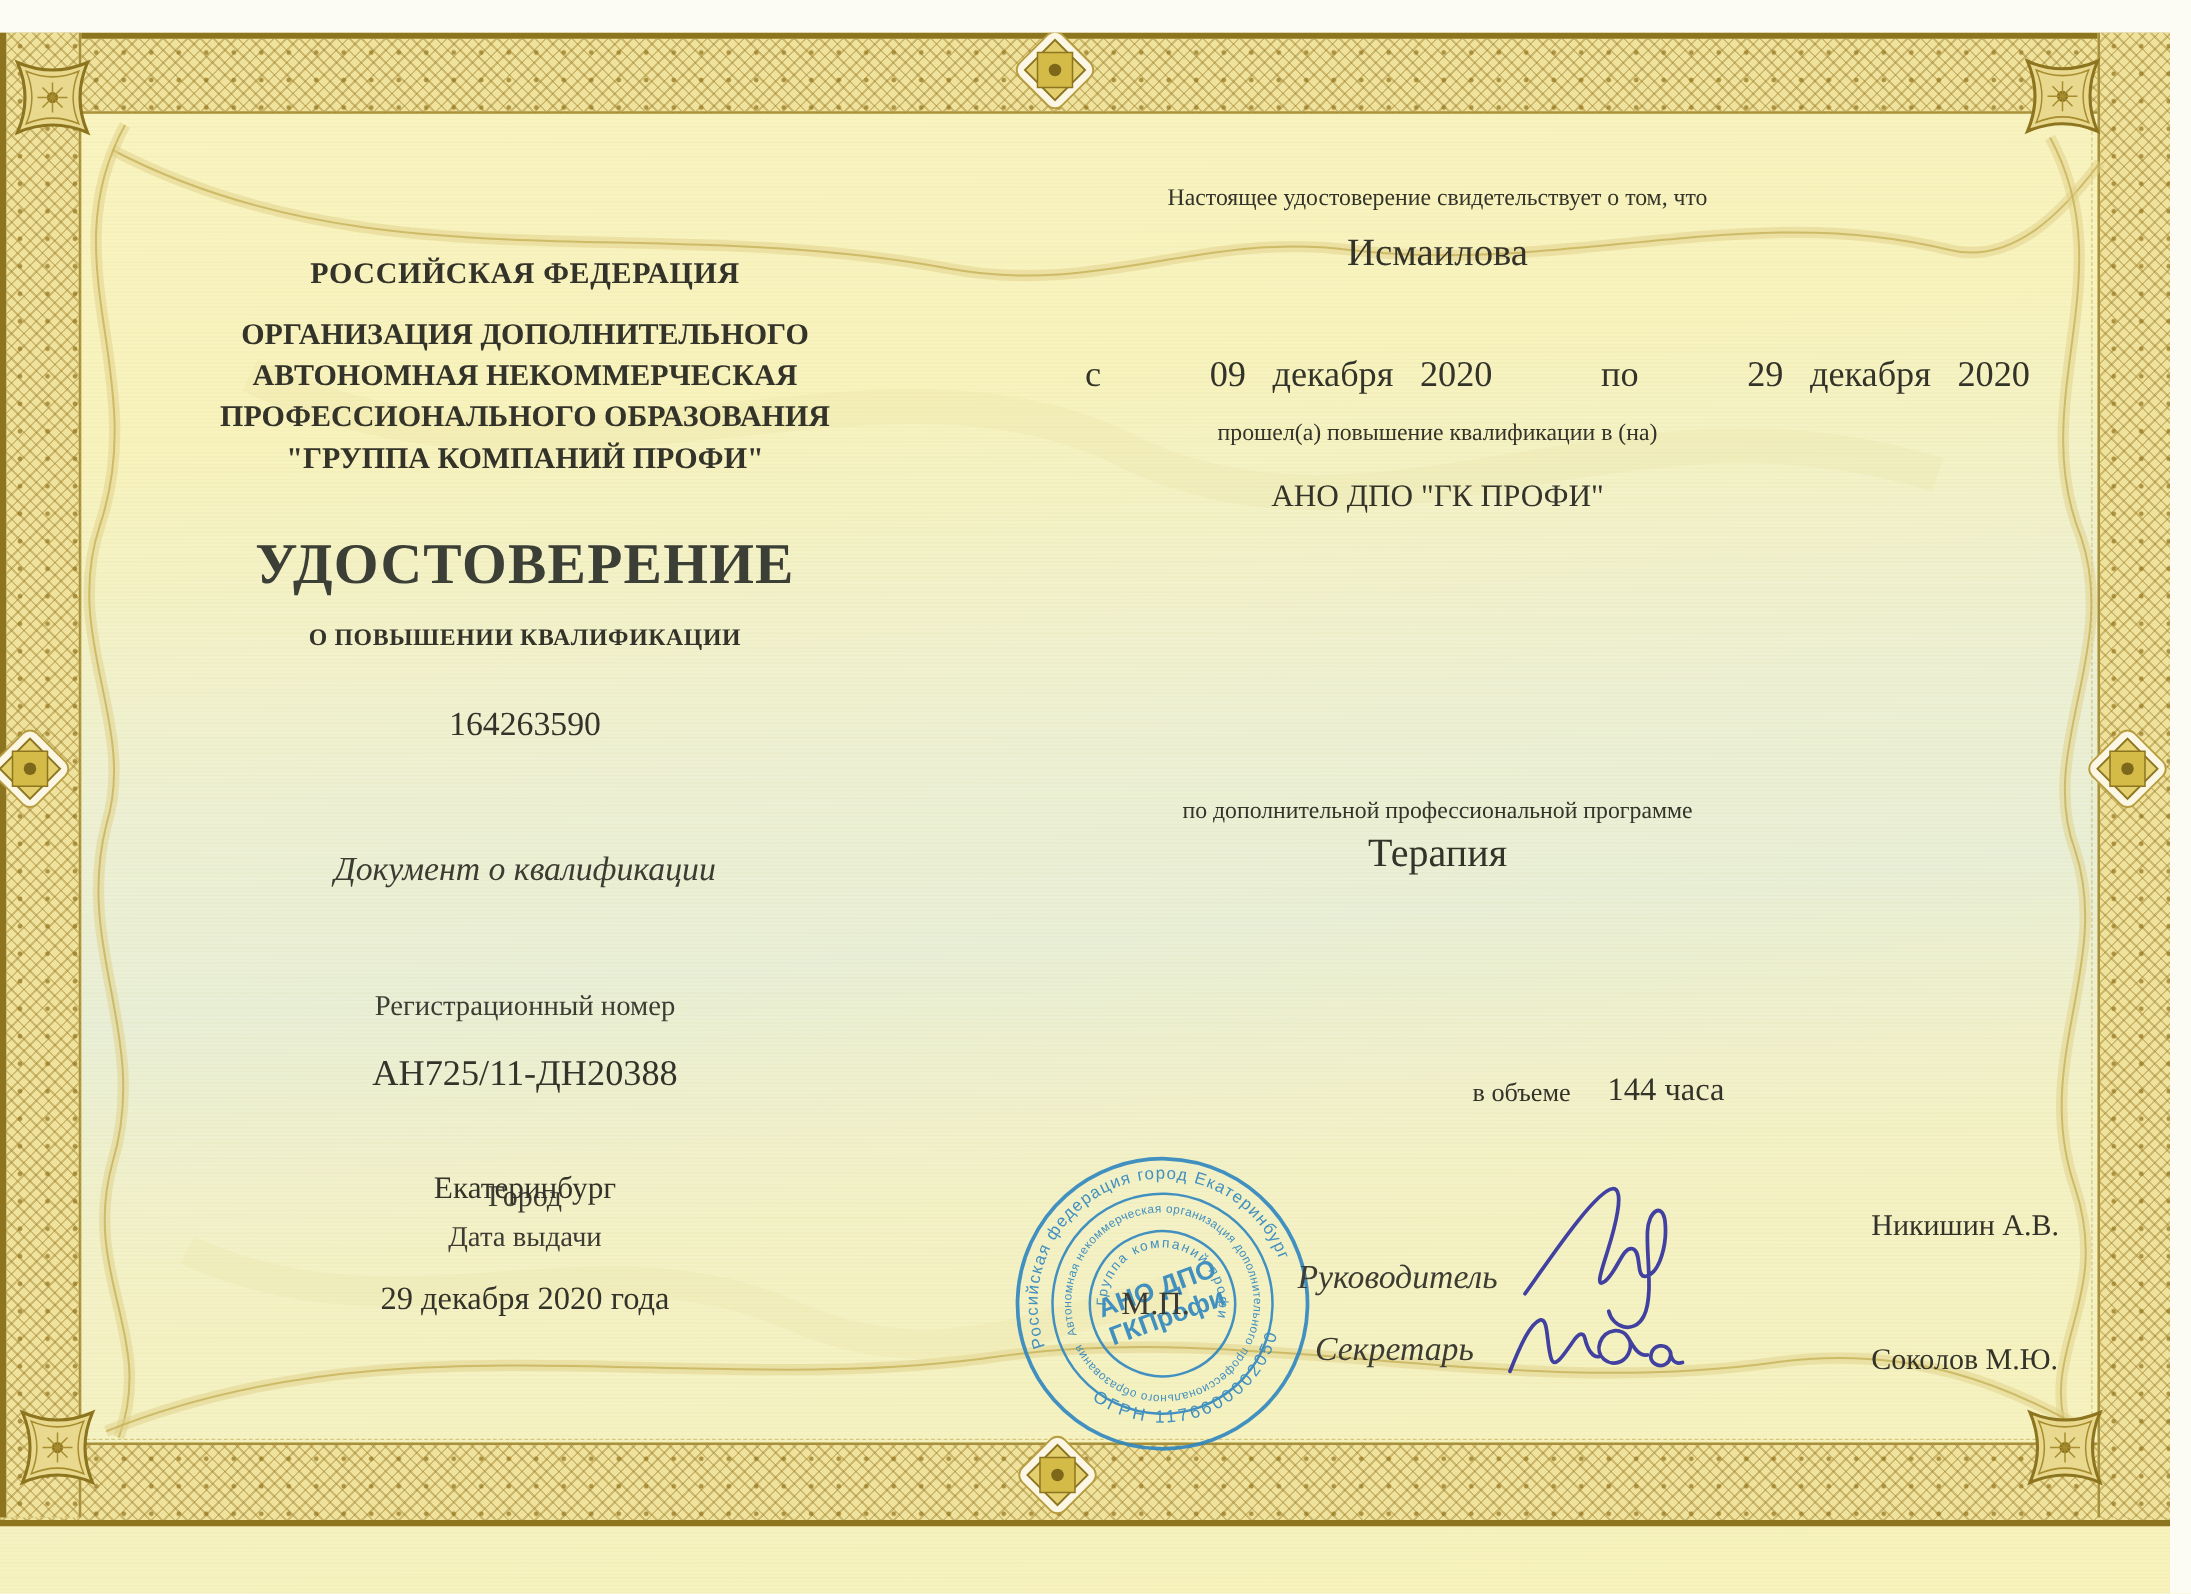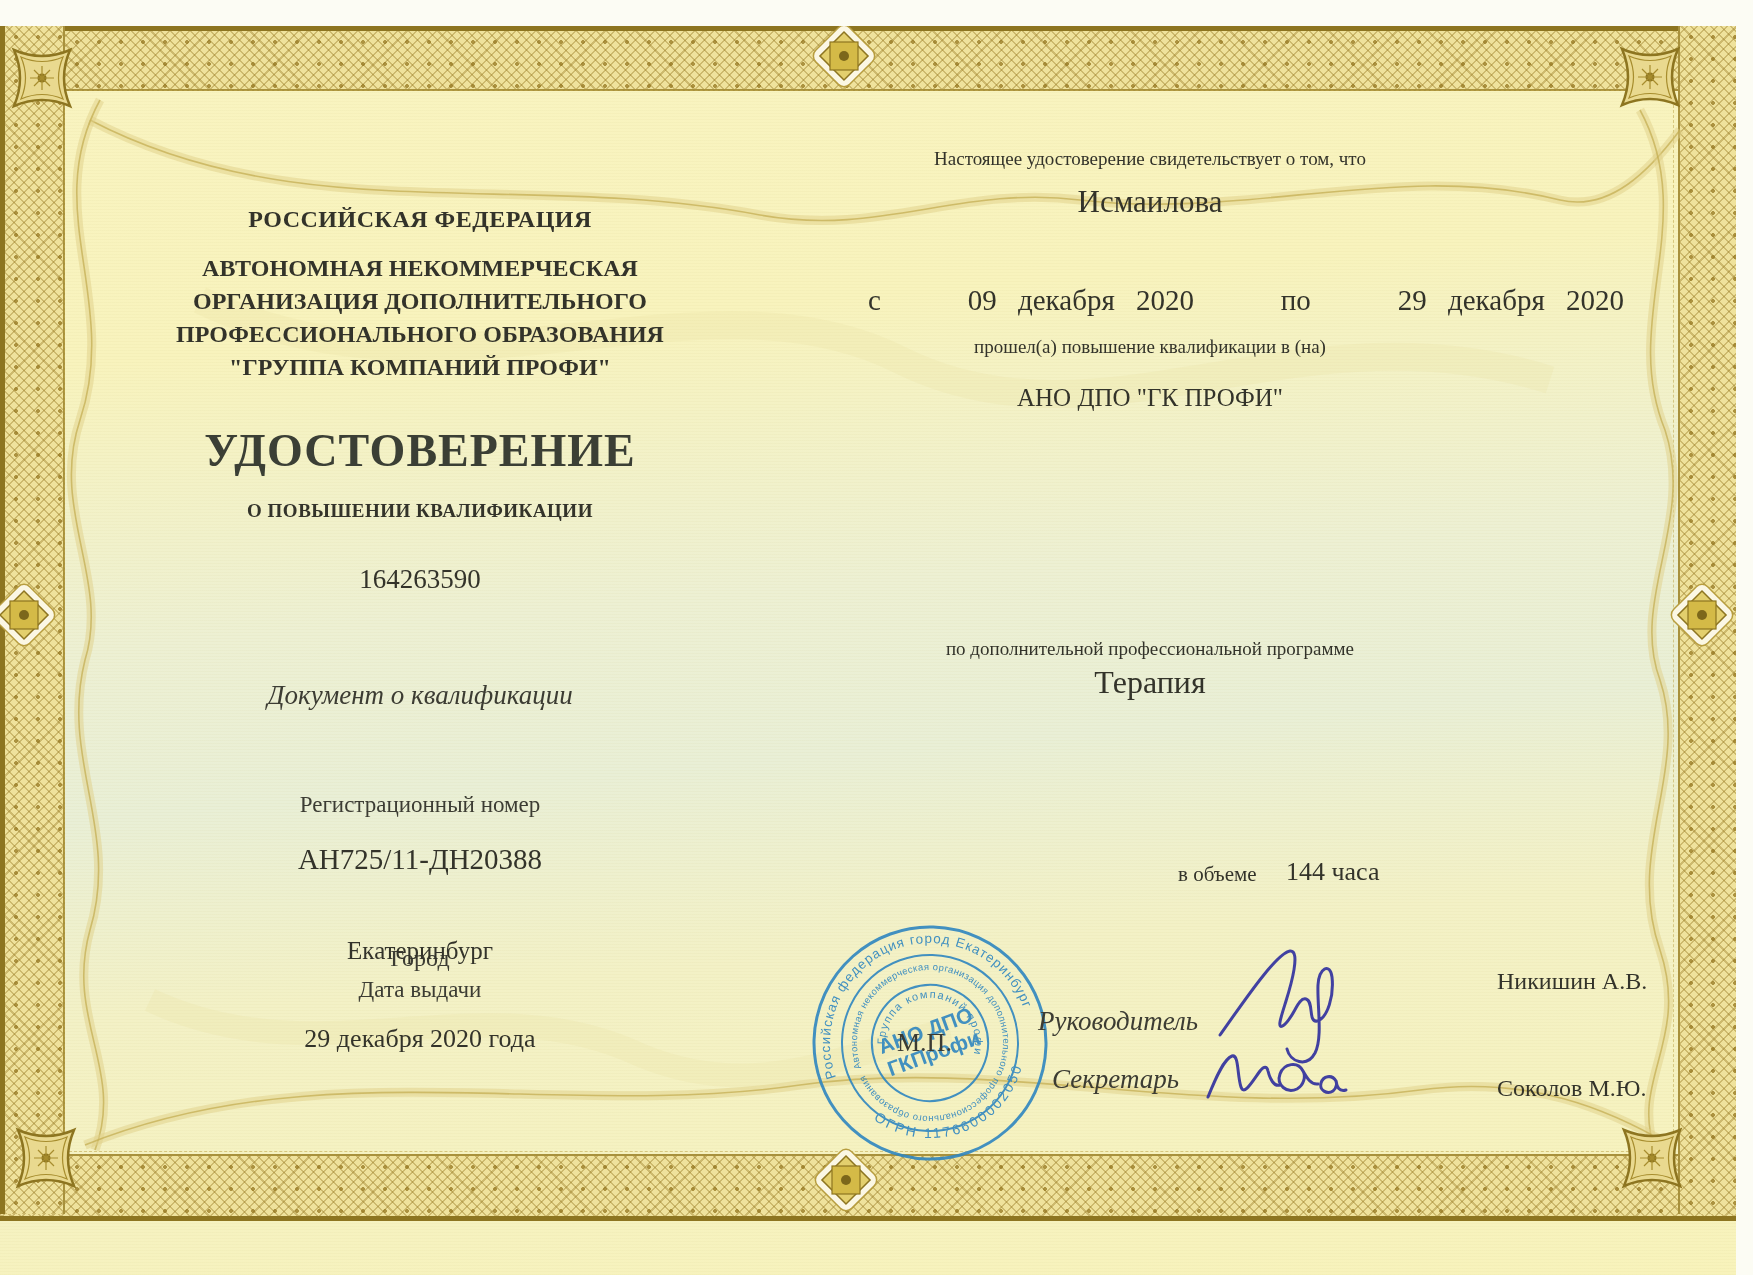--- a/index.html
+++ b/index.html
@@ -160,22 +160,22 @@
   <svg class="medallion right" width="76" height="76" viewBox="0 0 76 76">
     <rect x="14" y="14" width="48" height="48" rx="8" transform="rotate(45 38 38)" fill="#fbf7e4" stroke="#b79d3f" stroke-width="1.5"></rect>
     <rect x="21" y="21" width="34" height="34" transform="rotate(45 38 38)" fill="#e3cf6d" stroke="#8d7520" stroke-width="1.5"></rect>
     <rect x="24" y="24" width="28" height="28" fill="#d4ba47" stroke="#8d7520" stroke-width="1.2"></rect>
     <circle cx="38" cy="38" r="5" fill="#7c671b"></circle>
   </svg>
 
   <div class="col-left">
     <div class="country">РОССИЙСКАЯ ФЕДЕРАЦИЯ</div>
     <div class="org">
+      <div>ОРГАНИЗАЦИЯ ДОПОЛНИТЕЛЬНОГО</div>
       <div>АВТОНОМНАЯ НЕКОММЕРЧЕСКАЯ</div>
-      <div>ОРГАНИЗАЦИЯ ДОПОЛНИТЕЛЬНОГО</div>
       <div>ПРОФЕССИОНАЛЬНОГО ОБРАЗОВАНИЯ</div>
       <div>"ГРУППА КОМПАНИЙ ПРОФИ"</div>
     </div>
     <div class="doc-title">УДОСТОВЕРЕНИЕ</div>
     <div class="doc-subtitle">О ПОВЫШЕНИИ КВАЛИФИКАЦИИ</div>
     <div class="doc-number">164263590</div>
     <div class="doc-type">Документ о квалификации</div>
     <div class="reg-label">Регистрационный номер</div>
     <div class="reg-number">АН725/11-ДН20388</div>
     <div class="city-label">Город</div>

